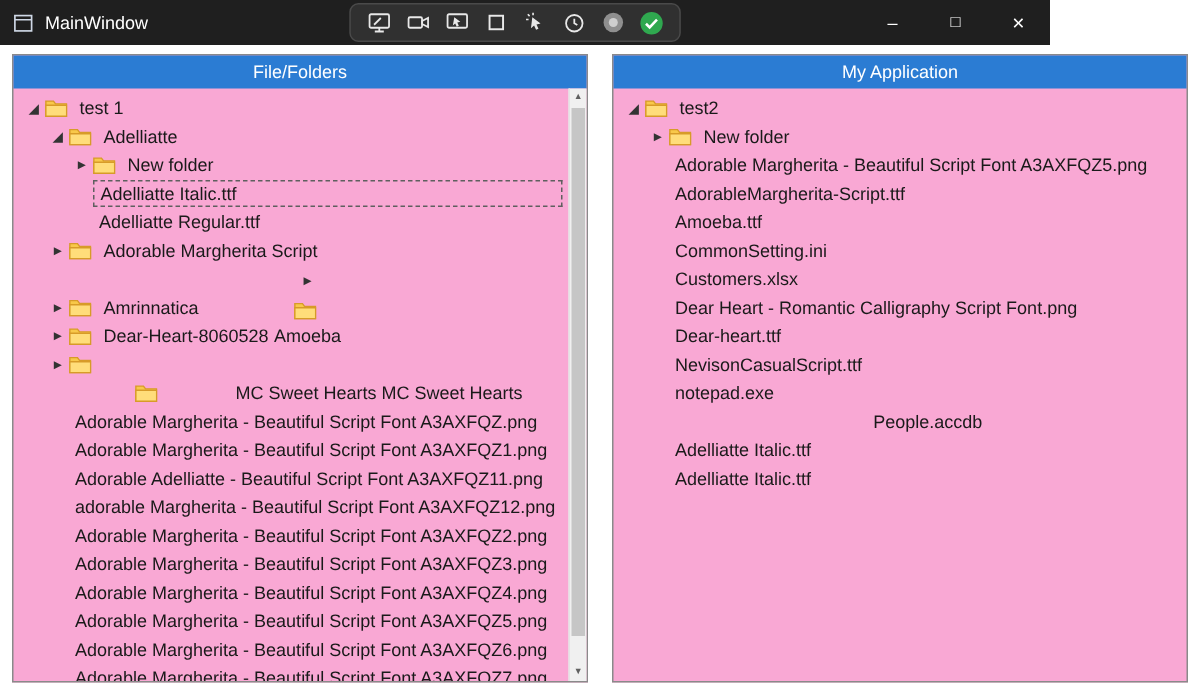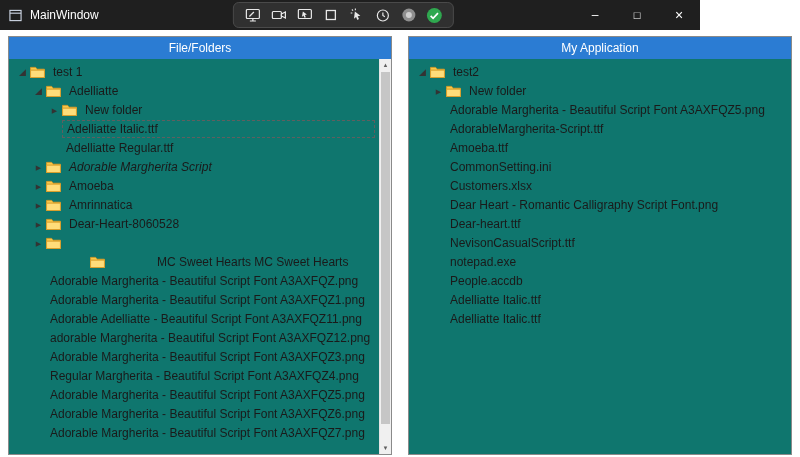--- a/index.html
+++ b/index.html
@@ -17,21 +17,21 @@
       display:flex; align-items:center; gap:9px; padding:0 10px; }
   .tb-icon { width:17px; height:17px; display:flex; align-items:center; justify-content:center; }
   .win-controls { margin-left:auto; display:flex; height:30px; }
   .win-btn { width:42px; height:30px; display:flex; align-items:center; justify-content:center;
       color:#ffffff; background:transparent; border:none; font-size:12px; font-family:inherit; }
   .win-btn.close { font-size:14px; }
   .win-btn.max { font-size:11px; }
 
   
   .content { position:absolute; top:30px; left:0; right:0; bottom:0; background:#fff; }
-  .panel { position:absolute; top:6px; height:419px; width:384px; border:1px solid #8a8a8a; background:#0f766e; }
+  .panel { position:absolute; top:6px; height:419px; width:384px; border:1px solid #8a8a8a; background:#f9a8d4; }
   .panel.left { left:8px; }
   .panel.right { left:408px; }
   .panel-header { height:22px; background:#2b7cd3; color:#ffffff; font-size:12px;
       display:flex; align-items:center; justify-content:center; }
   .tree { position:absolute; top:22px; left:0; right:0; bottom:0; overflow:hidden; padding-top:3px; }
   .panel.left .tree { right:12px; }
 
   .tree-row { height:19px; display:flex; align-items:center; font-size:12px; color:#1a1a1a; white-space:nowrap; }
   .expander { flex:0 0 15px; width:15px; text-align:center; color:#333; line-height:19px; }
   .expander.collapsed::before { content:"▶"; font-size:7px; }
@@ -156,31 +156,31 @@
             <span class="row-label">New folder</span>
           </div>
           <div class="tree-row selected" style="padding-left: 38px;">
             <span class="expander none"></span>
             <span class="row-label">Adelliatte Italic.ttf</span>
           </div>
           <div class="tree-row" style="padding-left: 38px;">
             <span class="expander none"></span>
             <span class="row-label">Adelliatte Regular.ttf</span>
           </div>
-          <div class="tree-row" style="padding-left: 22px; font-style: italic;">
+          <div class="tree-row" style="padding-left: 22px;">
             <span class="expander collapsed"></span>
             <span class="folder-glyph">
               <svg width="15" height="12" viewBox="0 0 16 13">
                 <path d="M0.5 1.5 h5.5 l1.5 2 h8 v9 H0.5z" fill="#f8c84a" stroke="#d79b28" stroke-width="1"></path>
                 <path d="M0.5 4.5 h15 v8 H0.5z" fill="#ffdd7a" stroke="#d79b28" stroke-width="1"></path>
               </svg>
             </span>
             <span class="row-label">Adorable Margherita Script</span>
           </div>
-          <div class="tree-row" style="padding-left: 22px;">
+          <div class="tree-row" style="padding-left: 22px; flex-direction: column;">
             <span class="expander collapsed"></span>
             <span class="folder-glyph">
               <svg width="15" height="12" viewBox="0 0 16 13">
                 <path d="M0.5 1.5 h5.5 l1.5 2 h8 v9 H0.5z" fill="#f8c84a" stroke="#d79b28" stroke-width="1"></path>
                 <path d="M0.5 4.5 h15 v8 H0.5z" fill="#ffdd7a" stroke="#d79b28" stroke-width="1"></path>
               </svg>
             </span>
             <span class="row-label">Amoeba</span>
           </div>
           <div class="tree-row" style="padding-left: 22px;">
@@ -233,25 +233,29 @@
           <div class="tree-row" style="padding-left: 22px;">
             <span class="expander none"></span>
             <span class="row-label">Adorable Adelliatte - Beautiful Script Font A3AXFQZ11.png</span>
           </div>
           <div class="tree-row" style="padding-left: 22px;">
             <span class="expander none"></span>
             <span class="row-label">adorable Margherita - Beautiful Script Font A3AXFQZ12.png</span>
           </div>
           <div class="tree-row" style="padding-left: 22px;">
             <span class="expander none"></span>
+            <span class="row-label">Adorable Margherita - Beautiful Script Font A3AXFQZ2.png</span>
+          </div>
+          <div class="tree-row" style="padding-left: 22px;">
+            <span class="expander none"></span>
             <span class="row-label">Adorable Margherita - Beautiful Script Font A3AXFQZ3.png</span>
           </div>
           <div class="tree-row" style="padding-left: 22px;">
             <span class="expander none"></span>
-            <span class="row-label">Regular Margherita - Beautiful Script Font A3AXFQZ4.png</span>
+            <span class="row-label">Adorable Margherita - Beautiful Script Font A3AXFQZ4.png</span>
           </div>
           <div class="tree-row" style="padding-left: 22px;">
             <span class="expander none"></span>
             <span class="row-label">Adorable Margherita - Beautiful Script Font A3AXFQZ5.png</span>
           </div>
           <div class="tree-row" style="padding-left: 22px;">
             <span class="expander none"></span>
             <span class="row-label">Adorable Margherita - Beautiful Script Font A3AXFQZ6.png</span>
           </div>
           <div class="tree-row" style="padding-left: 22px;">
@@ -318,21 +322,21 @@
             <span class="row-label">Dear-heart.ttf</span>
           </div>
           <div class="tree-row" style="padding-left: 22px; text-align: right;">
             <span class="expander none"></span>
             <span class="row-label">NevisonCasualScript.ttf</span>
           </div>
           <div class="tree-row" style="padding-left: 22px;">
             <span class="expander none"></span>
             <span class="row-label">notepad.exe</span>
           </div>
-          <div class="tree-row" style="padding-left: 22px;">
+          <div class="tree-row" style="padding-left: 22px; justify-content: center;">
             <span class="expander none"></span>
             <span class="row-label">People.accdb</span>
           </div>
           <div class="tree-row" style="padding-left: 22px;">
             <span class="expander none"></span>
             <span class="row-label">Adelliatte Italic.ttf</span>
           </div>
           <div class="tree-row" style="padding-left: 22px;">
             <span class="expander none"></span>
             <span class="row-label">Adelliatte Italic.ttf</span>

